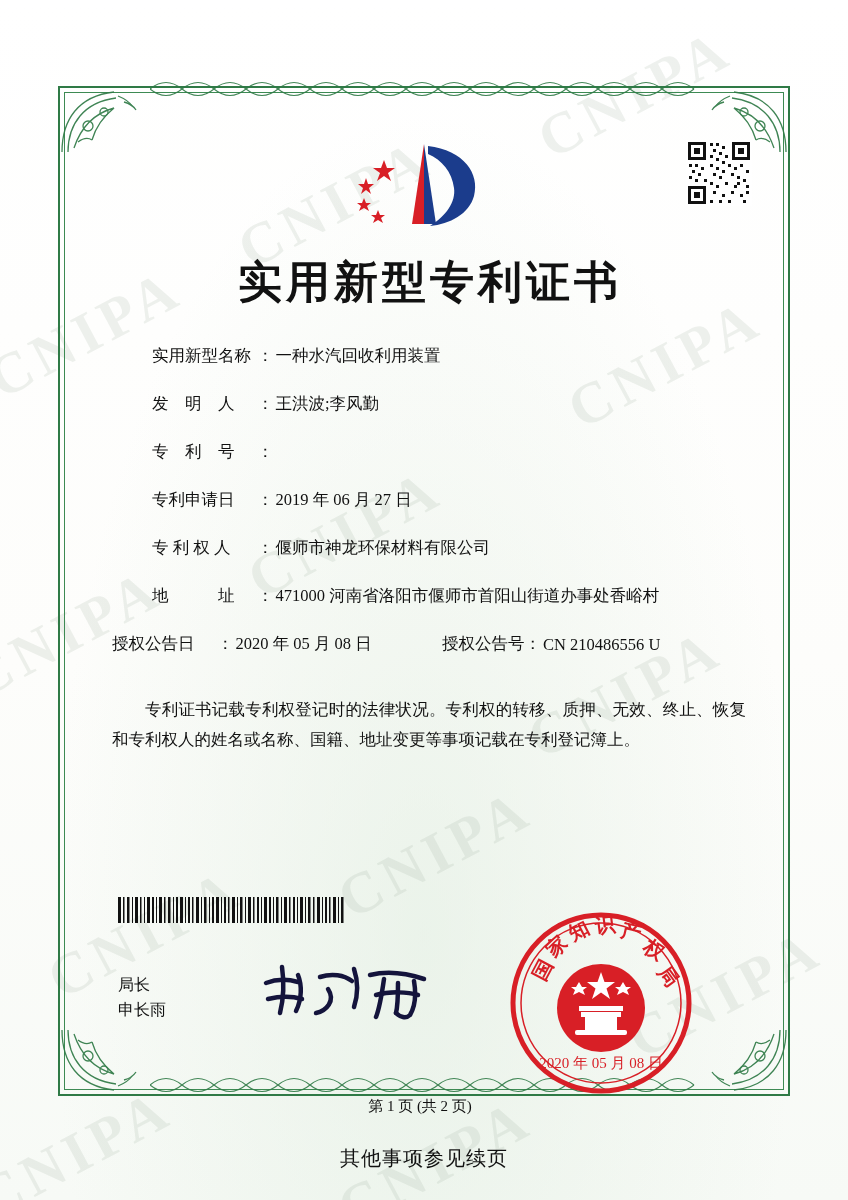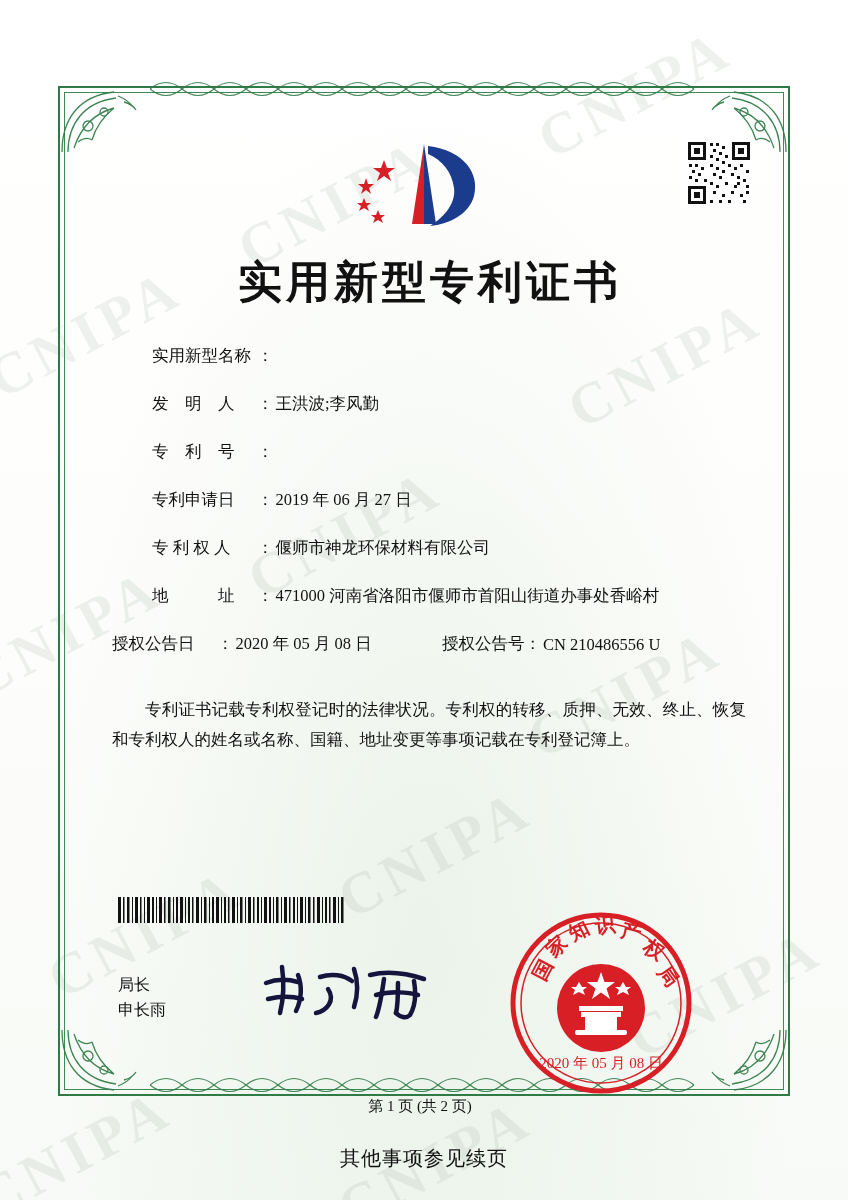--- a/index.html
+++ b/index.html
@@ -416,20 +416,21 @@
     </svg>
   </div>
 
   <div class="main-title">实用新型专利证书</div>
 
   <div class="fields">
 
     <div class="field-row">
       <span class="fld-label">实用新型名称</span>
       <span class="fld-colon">：</span>
+      <span class="fld-value">一种水汽回收利用装置</span>
     </div>
 
     <div class="field-row">
       <span class="fld-label">发　明　人</span>
       <span class="fld-colon">：</span>
       <span class="fld-value">王洪波;李风勤</span>
     </div>
 
     <div class="field-row">
       <span class="fld-label">专　利　号</span>

